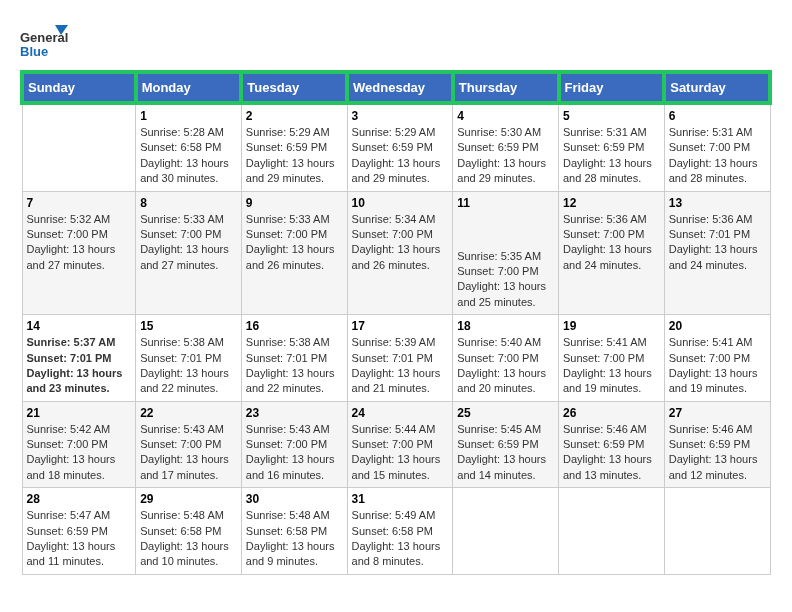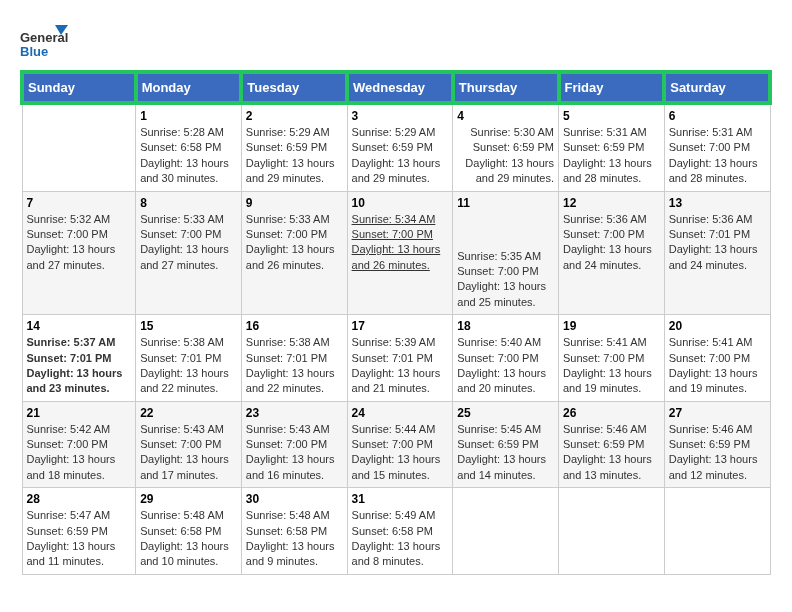--- a/index.html
+++ b/index.html
@@ -123,21 +123,21 @@
         </td>
         <td>
           <span class="day-number">3</span>
           <div class="day-info" style="white-space: pre-line;">Sunrise: 5:29 AM
 Sunset: 6:59 PM
 Daylight: 13 hours
 and 29 minutes.</div>
         </td>
         <td>
           <span class="day-number">4</span>
-          <div class="day-info" style="white-space: pre-line; text-align: right;">Sunrise: 5:30 AM
+          <div class="day-info" style="white-space: pre-line;">Sunrise: 5:30 AM
 Sunset: 6:59 PM
 Daylight: 13 hours
 and 29 minutes.</div>
         </td>
         <td>
           <span class="day-number">5</span>
           <div class="day-info" style="white-space: pre-line;">Sunrise: 5:31 AM
 Sunset: 6:59 PM
 Daylight: 13 hours
 and 28 minutes.</div>
@@ -167,21 +167,21 @@
         </td>
         <td>
           <span class="day-number">9</span>
           <div class="day-info" style="white-space: pre-line;">Sunrise: 5:33 AM
 Sunset: 7:00 PM
 Daylight: 13 hours
 and 26 minutes.</div>
         </td>
         <td>
           <span class="day-number">10</span>
-          <div class="day-info" style="white-space: pre-line; text-decoration: underline;">Sunrise: 5:34 AM
+          <div class="day-info" style="white-space: pre-line;">Sunrise: 5:34 AM
 Sunset: 7:00 PM
 Daylight: 13 hours
 and 26 minutes.</div>
         </td>
         <td>
           <span class="day-number">11</span>
           <div class="day-info" style="white-space: pre-line; margin-top: 39px;">Sunrise: 5:35 AM
 Sunset: 7:00 PM
 Daylight: 13 hours
 and 25 minutes.</div>

